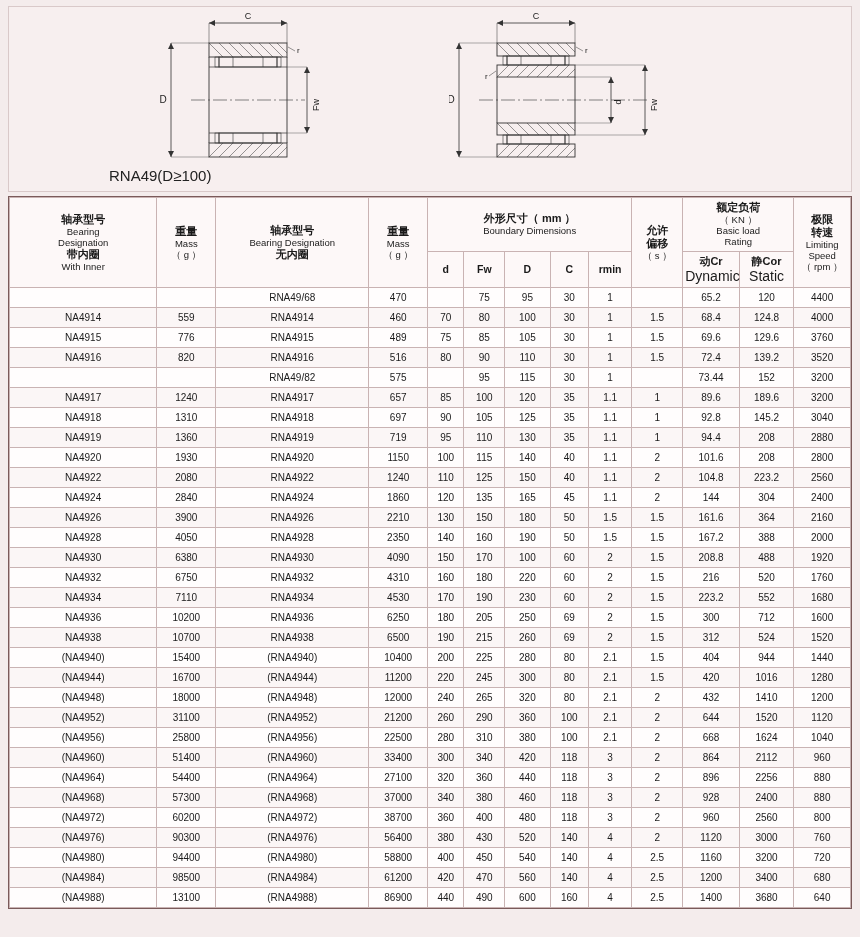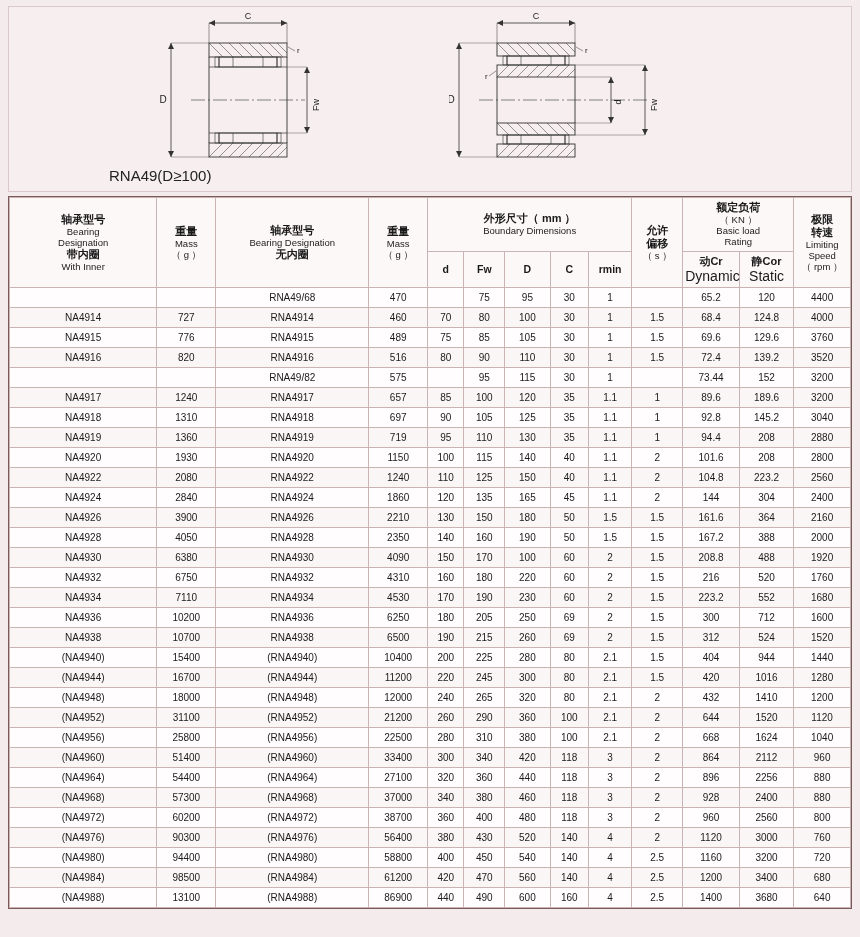--- a/index.html
+++ b/index.html
@@ -359,21 +359,21 @@
             <td>95</td>
             <td>30</td>
             <td>1</td>
             <td></td>
             <td>65.2</td>
             <td>120</td>
             <td>4400</td>
           </tr>
           <tr>
             <td class="left-name">NA4914</td>
-            <td>727</td>
+            <td>559</td>
             <td class="left-name">RNA4914</td>
             <td>460</td>
             <td>70</td>
             <td>80</td>
             <td>100</td>
             <td>30</td>
             <td>1</td>
             <td>1.5</td>
             <td>68.4</td>
             <td>124.8</td>

